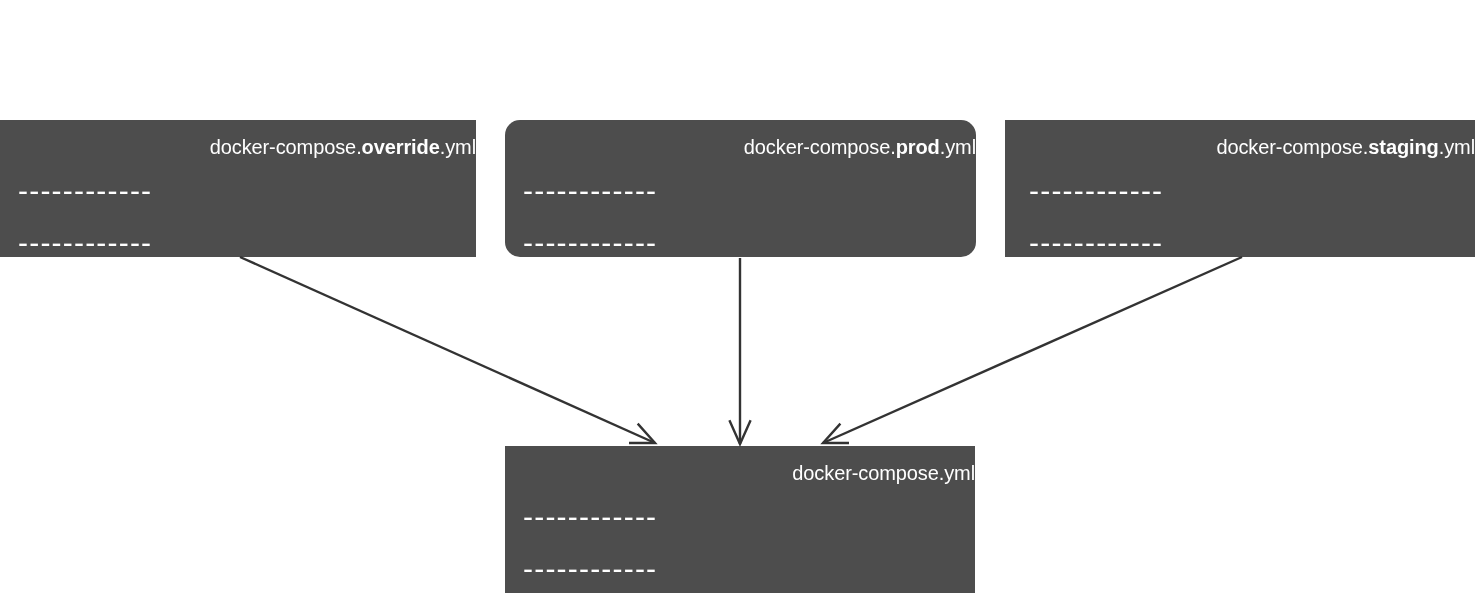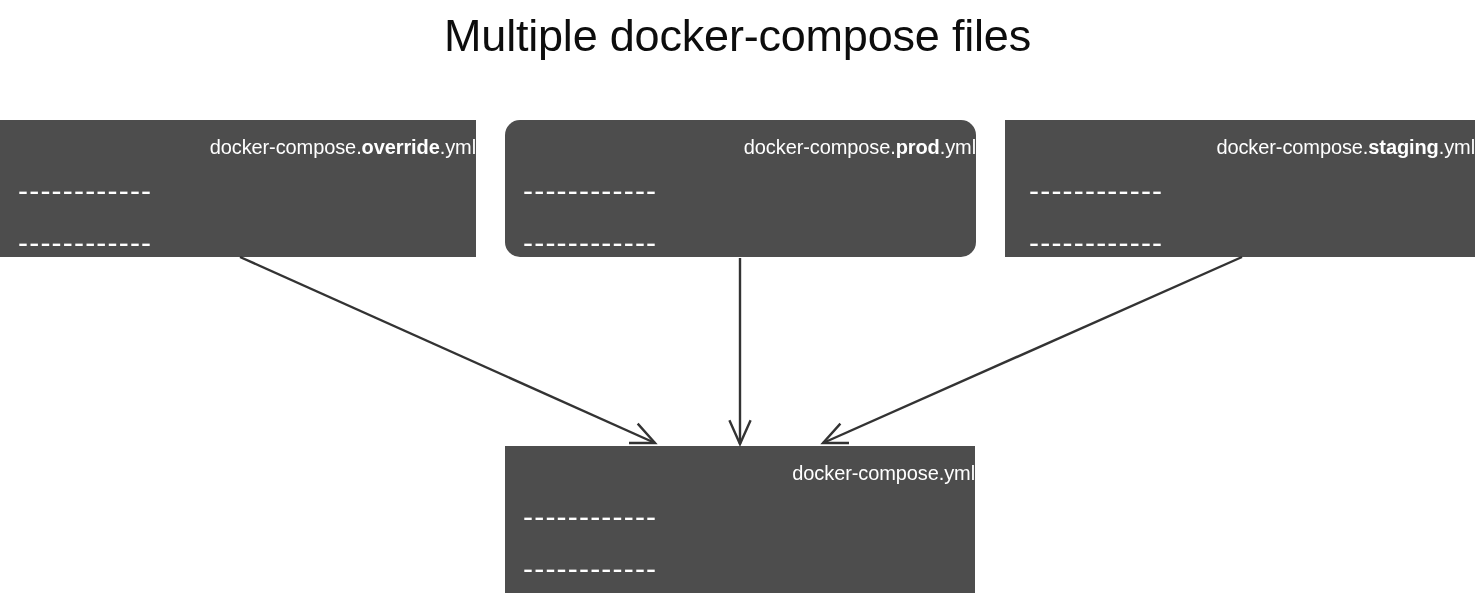--- a/index.html
+++ b/index.html
@@ -70,21 +70,20 @@
     width: 1475px;
     height: 593px;
     pointer-events: none;
   }
 </style>
 </head>
 <body>
 
 <div id="canvas" style="background: rgb(255, 255, 255);">
 
-  <div id="diagram-title" style="color: rgb(13, 13, 13);">Multiple docker-compose files</div>
 
   <div class="file-box" id="box-override" style="left: 0px; top: 120px; width: 476px; height: 137px; background: rgb(77, 77, 77);">
     <div class="file-name"><span>docker-compose.</span><span class="bold">override</span><span>.yml</span></div>
     <div class="rule-line">------------</div>
     <div class="rule-line second">------------</div>
   </div>
 
   <div class="file-box" id="box-prod" style="left: 505px; top: 120px; width: 471px; height: 137px; background: rgb(77, 77, 77); border-radius: 15px;">
     <div class="file-name"><span>docker-compose.</span><span class="bold">prod</span><span>.yml</span></div>
     <div class="rule-line">------------</div>

